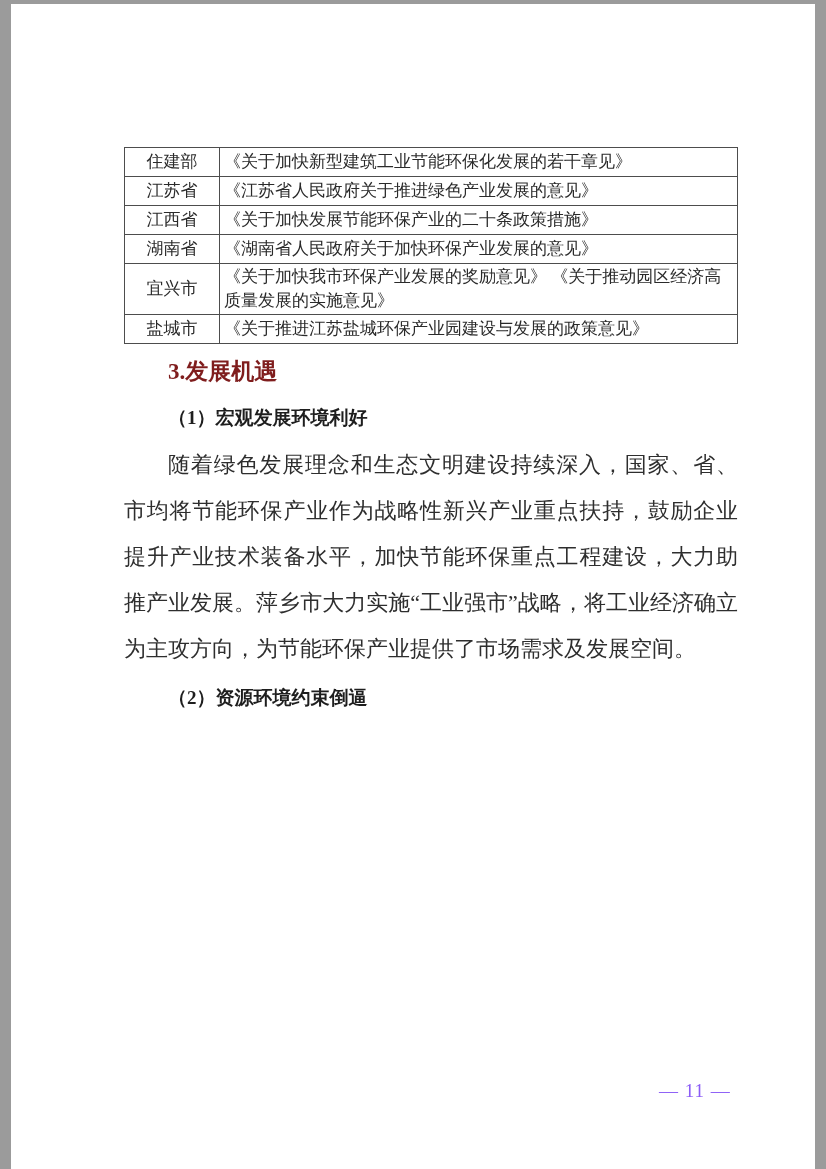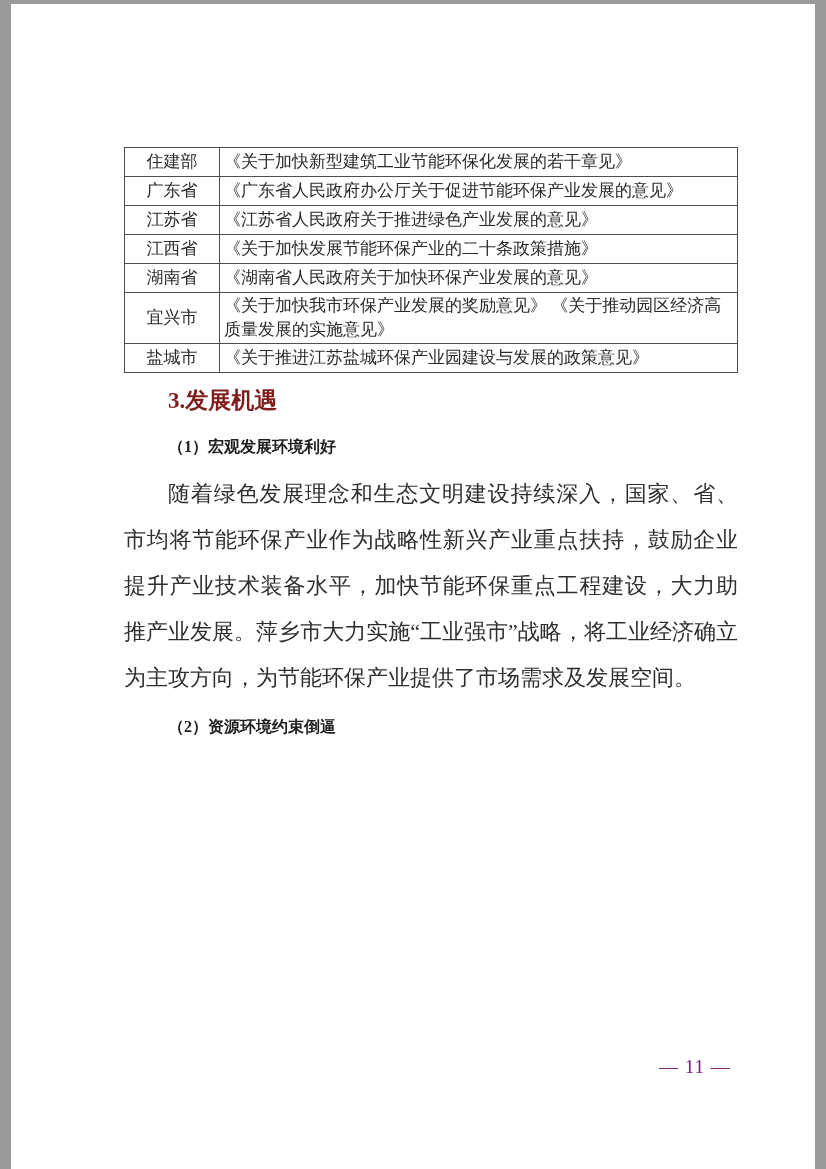--- a/index.html
+++ b/index.html
@@ -42,58 +42,54 @@
   }
   .section-heading{
     margin:12px 0 0 44px;
     font-size:23px;
     line-height:32px;
     font-weight:bold;
     color:#7f1d1d;
   }
   .sub-heading{
     margin:14px 0 0 44px;
-    font-size:16px;
+    font-size:19px;
     line-height:32px;
     font-weight:bold;
     color:#1e1e1e;
   }
   .sub-heading.tight{margin-top:10px;}
   .body-para{
     margin:8px 0 0 0;
     font-size:22px;
     line-height:46px;
     text-indent:44px;
     text-align:justify;
     color:#2e2e2e;
   }
   .page-number{
     position:absolute;
-    left:648px;top:1052px;
+    left:648px;top:1076px;
     font-size:19px;
-    color:#701a75;
+    color:#8b5cf6;
     letter-spacing:1px;
     white-space:nowrap;
   }
 </style>
 </head>
 <body>
 
 <div class="page">
   <div class="content">
 
     <table class="policy-table">
       <tbody>
         <tr>
           <td class="org-cell">住建部</td>
           <td class="doc-cell">《关于加快新型建筑工业节能环保化发展的若干章见》</td>
-        </tr>
-        <tr>
-          <td class="org-cell">广东省</td>
-          <td class="doc-cell">《广东省人民政府办公厅关于促进节能环保产业发展的意见》</td>
         </tr>
         <tr>
           <td class="org-cell">江苏省</td>
           <td class="doc-cell">《江苏省人民政府关于推进绿色产业发展的意见》</td>
         </tr>
         <tr>
           <td class="org-cell">江西省</td>
           <td class="doc-cell">《关于加快发展节能环保产业的二十条政策措施》</td>
         </tr>
         <tr>

